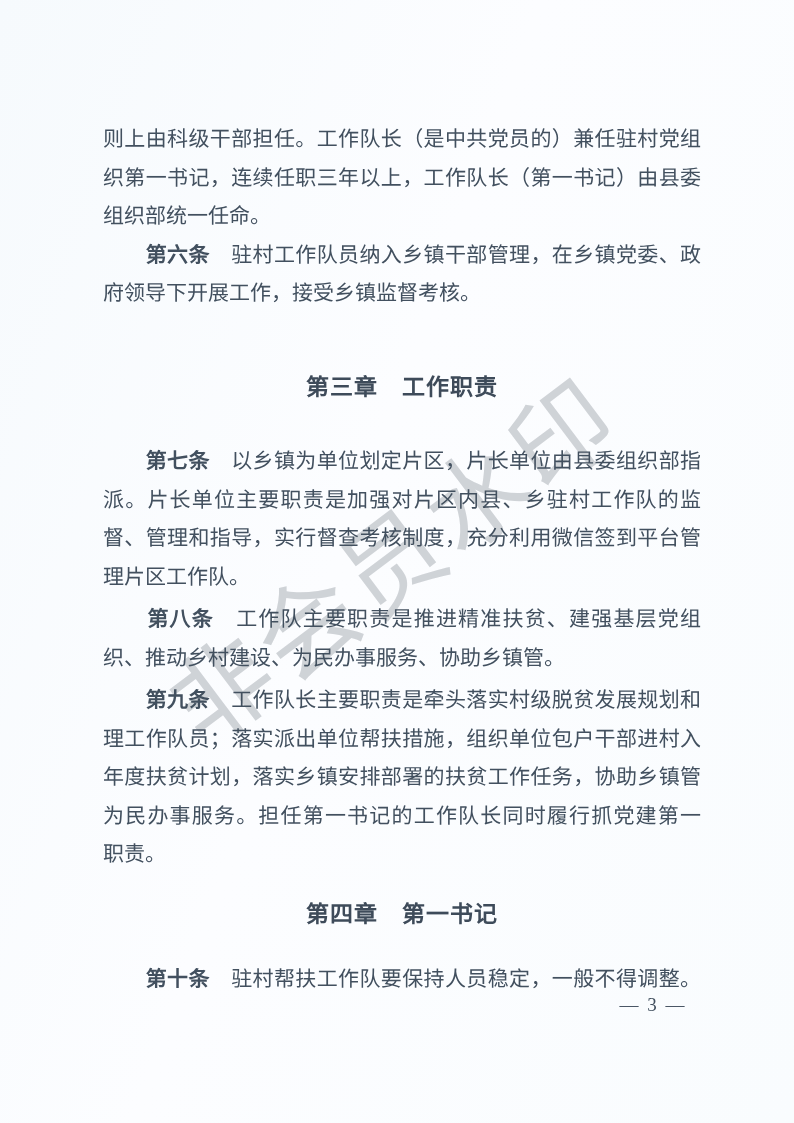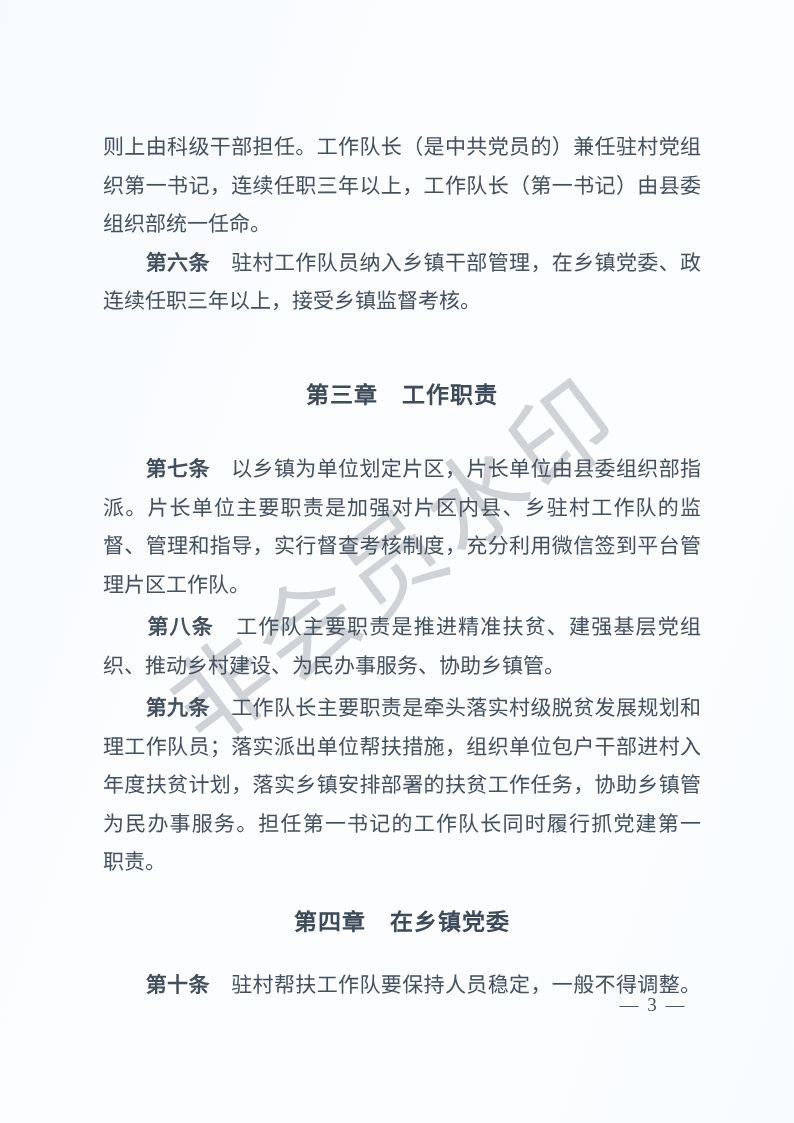--- a/index.html
+++ b/index.html
@@ -36,21 +36,21 @@
     white-space: nowrap;
     color: var(--wm-color, #c5c9ce);
     opacity: 0.8;
     z-index: 1;
     user-select: none;
   }
 
   .content {
     position: absolute;
     left: 103px;
-    top: 128px;
+    top: 120px;
     width: 598px;
     z-index: 2;
     color: var(--ink, #42505f);
     font-size: 21px;
     line-height: 38.5px;
   }
 
   .para { margin: 0; }
 
   .line {
@@ -95,41 +95,41 @@
   <div class="watermark">非会员水印</div>
 
   <main class="content">
       <div class="para" style="margin-top: 0px;">
         <div class="line jl"><span>则上由科级干部担任。工作队长（是中共党员的）兼任驻村党组</span></div>
         <div class="line jl"><span>织第一书记，连续任职三年以上，工作队长（第一书记）由县委</span></div>
         <div class="line"><span>组织部统一任命。</span></div>
       </div>
       <div class="para" style="margin-top: 0px;">
         <div class="line jl"><span>　　</span><span class="b">第六条</span><span>　驻村工作队员纳入乡镇干部管理，在乡镇党委、政</span></div>
-        <div class="line"><span>连续任职三年以上，接受乡镇监督考核。</span></div>
+        <div class="line"><span>府领导下开展工作，接受乡镇监督考核。</span></div>
       </div>
       <div class="heading" style="margin-top: 56px;">第三章　工作职责</div>
       <div class="para" style="margin-top: 35px;">
         <div class="line jl"><span>　　</span><span class="b">第七条</span><span>　以乡镇为单位划定片区，片长单位由县委组织部指</span></div>
         <div class="line jl"><span>派。片长单位主要职责是加强对片区内县、乡驻村工作队的监</span></div>
         <div class="line jl"><span>督、管理和指导，实行督查考核制度，充分利用微信签到平台管</span></div>
         <div class="line"><span>理片区工作队。</span></div>
       </div>
       <div class="para" style="margin-top: 4px;">
         <div class="line jl"><span>　　</span><span class="b">第八条</span><span>　工作队主要职责是推进精准扶贫、建强基层党组</span></div>
         <div class="line"><span>织、推动乡村建设、为民办事服务、协助乡镇管。</span></div>
       </div>
       <div class="para" style="margin-top: 4px;">
         <div class="line jl"><span>　　</span><span class="b">第九条</span><span>　工作队长主要职责是牵头落实村级脱贫发展规划和</span></div>
         <div class="line jl"><span>理工作队员；落实派出单位帮扶措施，组织单位包户干部进村入</span></div>
         <div class="line jl"><span>年度扶贫计划，落实乡镇安排部署的扶贫工作任务，协助乡镇管</span></div>
         <div class="line jl"><span>为民办事服务。担任第一书记的工作队长同时履行抓党建第一</span></div>
         <div class="line"><span>职责。</span></div>
       </div>
-      <div class="heading" style="margin-top: 22px;">第四章　在乡镇党委</div>
-      <div class="para" style="margin-top: 26px; font-family: Liberation Mono, monospace;">
+      <div class="heading" style="margin-top: 22px;">第四章　第一书记</div>
+      <div class="para" style="margin-top: 26px;">
         <div class="line jl"><span>　　</span><span class="b">第十条</span><span>　驻村帮扶工作队要保持人员稳定，一般不得调整。</span></div>
       </div>
     </main>
 
   <div class="pagenum">— 3 —</div>
 
 </div>
 
 </body></html>

